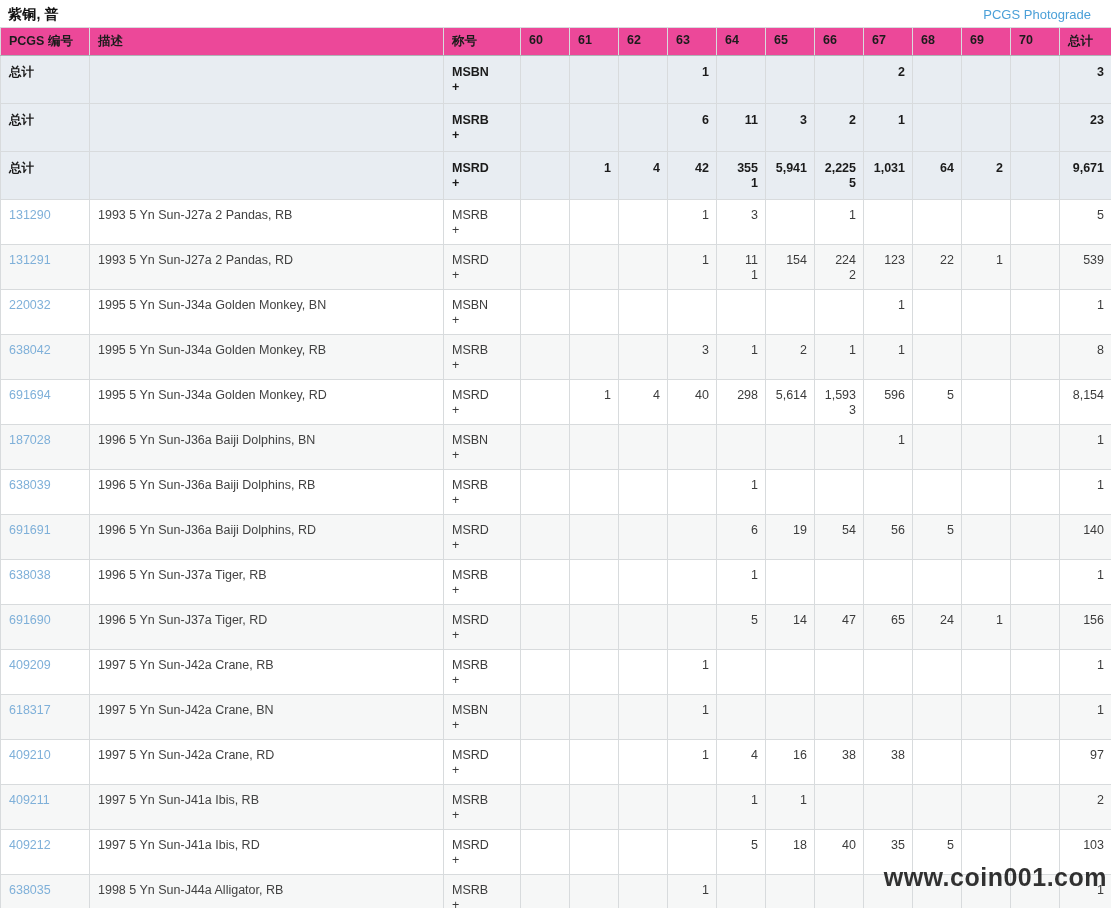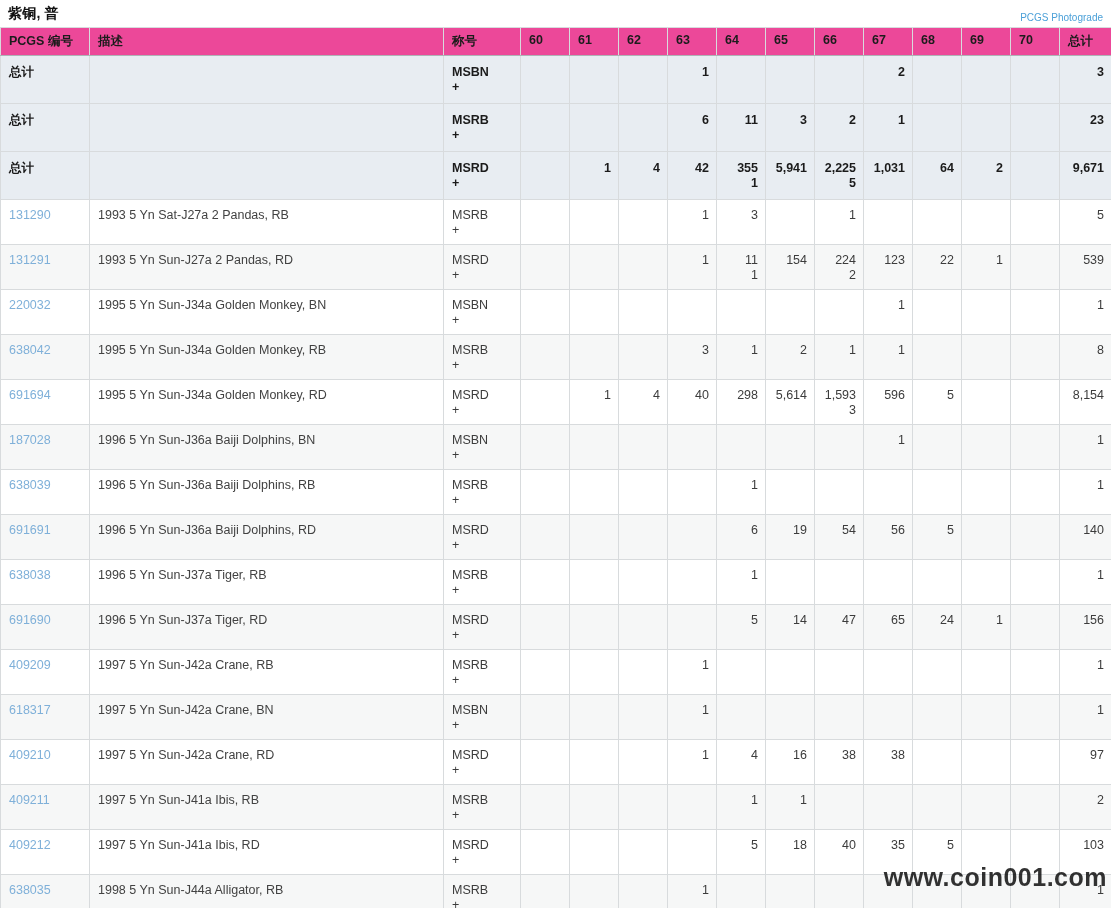--- a/index.html
+++ b/index.html
@@ -8,32 +8,32 @@
     background: #ffffff;
     width: 1111px;
     height: 908px;
     overflow: hidden;
     font-family: "Liberation Sans", "DejaVu Sans", sans-serif;
     position: relative;
   }
   .page-header {
     display: flex;
     justify-content: space-between;
-    align-items: flex-end;
-    padding: 6px 8px 4px 8px;
+    align-items: center;
+    padding: 6px 20px 4px 8px;
     height: 17px;
   }
   .page-title {
     font-size: 14px;
     font-weight: bold;
     color: #121212;
     letter-spacing: .2px;
   }
   .photograde-link {
-    font-size: 10px;
+    font-size: 13px;
     color: #4ba0d8;
     text-decoration: none;
     cursor: pointer;
   }
   table.pop-table {
     border-collapse: collapse;
     table-layout: fixed;
     width: 1110px;
   }
   .pop-table th, .pop-table td {
@@ -188,21 +188,21 @@
         <td class="num">2,225
 5</td>
         <td class="num">1,031</td>
         <td class="num">64</td>
         <td class="num">2</td>
         <td class="num"></td>
         <td class="num">9,671</td>
       </tr>
       <tr class="data">
         <td><a class="pcgs-link">131290</a></td>
-        <td class="desc">1993 5 Yn Sat-J27a 2 Pandas, RB</td>
+        <td class="desc">1993 5 Yn Sun-J27a 2 Pandas, RB</td>
         <td class="desig">MSRB
 +</td>
         <td class="num"></td>
         <td class="num"></td>
         <td class="num"></td>
         <td class="num">1</td>
         <td class="num">3</td>
         <td class="num"></td>
         <td class="num">1</td>
         <td class="num"></td>

